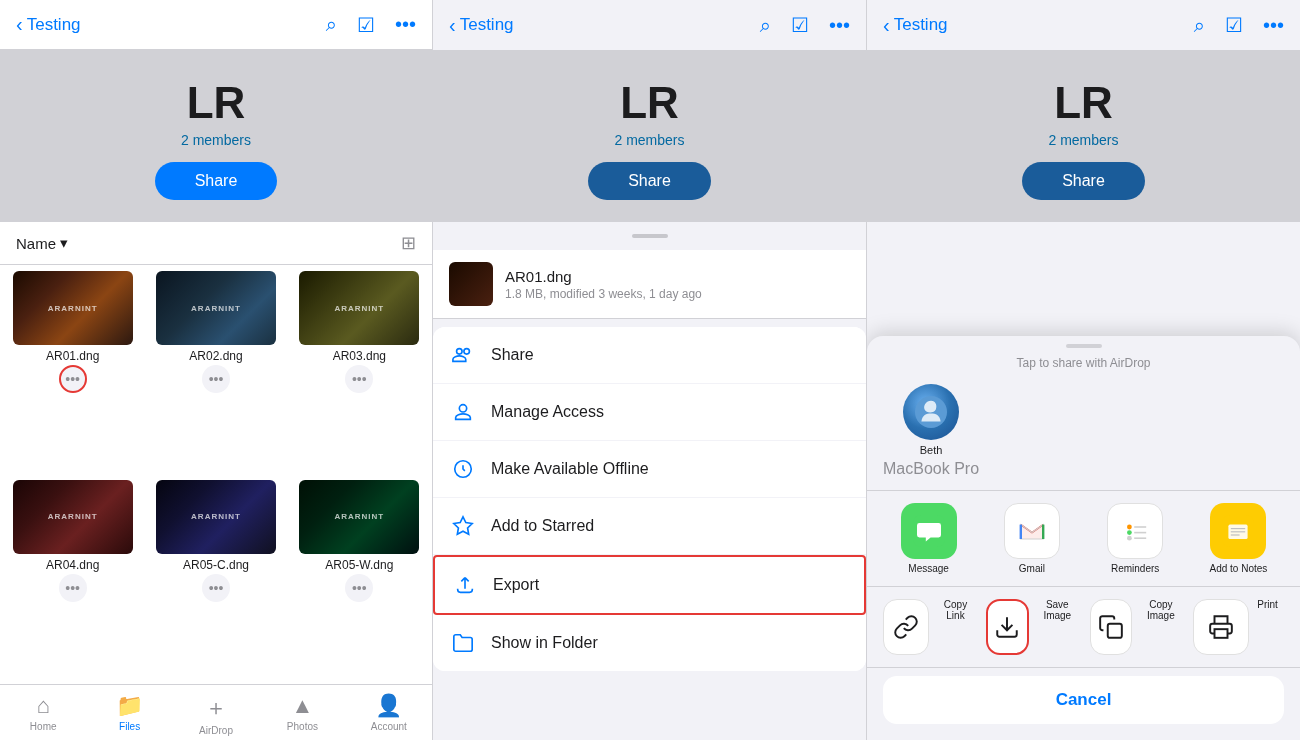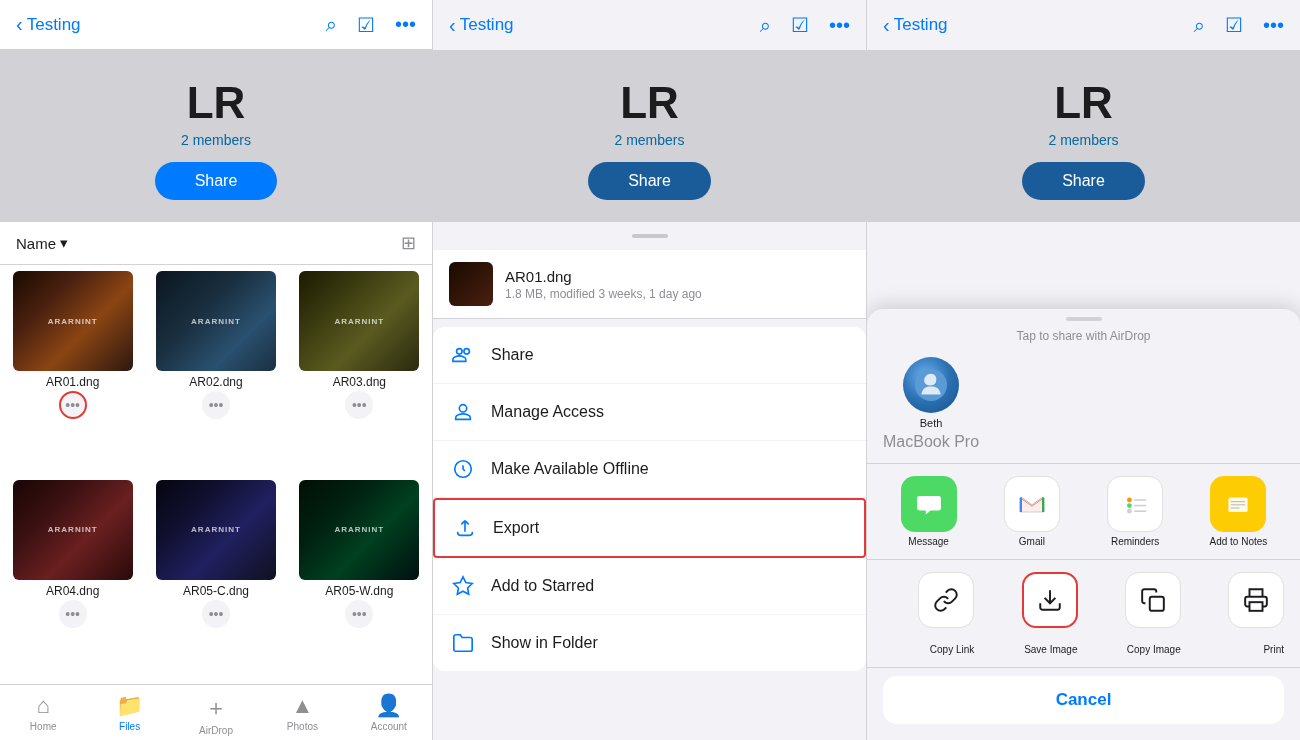--- a/index.html
+++ b/index.html
@@ -151,21 +151,21 @@
 
     .file-item {
       display: flex;
       flex-direction: column;
       align-items: center;
       padding: 4px 4px 8px;
     }
 
     .file-thumb {
       width: 120px;
-      height: 100px;
+      height: 74px;
       background: #2c2c2e;
       border-radius: 6px;
       margin-bottom: 4px;
       overflow: hidden;
       position: relative;
     }
 
     .file-thumb-inner {
       width: 100%;
       height: 100%;
@@ -450,23 +450,22 @@
     .action-grid {
       display: grid;
       grid-template-columns: repeat(4, 1fr);
       gap: 12px;
       padding: 12px 16px;
       border-bottom: 1px solid #d1d1d6;
     }
 
     .action-item {
       display: flex;
-      flex-direction: column;
-      align-items: flex-end;
-      gap: 16px;
+      align-items: flex-start;
+      gap: 8px;
     }
 
     .action-icon-wrap {
       width: 56px;
       height: 56px;
       border-radius: 14px;
       background: #fff;
       display: flex;
       align-items: center;
       justify-content: center;
@@ -675,35 +674,35 @@
       </div>
       <div class="menu-item">
         <div class="menu-item-icon">
           <svg width="22" height="22" viewBox="0 0 24 24" fill="none" stroke="#007aff" stroke-width="1.8">
             <circle cx="12" cy="12" r="9"></circle>
             <polyline points="12 8 12 12 14 14"></polyline>
           </svg>
         </div>
         <span class="menu-item-label">Make Available Offline</span>
       </div>
+      <div class="menu-item">
+        <div class="menu-item-icon">
+          <svg width="22" height="22" viewBox="0 0 24 24" fill="none" stroke="#007aff" stroke-width="1.8">
+            <polygon points="12 2 15.09 8.26 22 9.27 17 14.14 18.18 21.02 12 17.77 5.82 21.02 7 14.14 2 9.27 8.91 8.26 12 2"></polygon>
+          </svg>
+        </div>
+        <span class="menu-item-label">Add to Starred</span>
+      </div>
       <div class="menu-item" style="border: 2px solid #e53935; border-radius:4px;">
         <div class="menu-item-icon">
           <svg width="22" height="22" viewBox="0 0 24 24" fill="none" stroke="#007aff" stroke-width="1.8">
             <path d="M4 16v1a3 3 0 003 3h10a3 3 0 003-3v-1m-4-8l-4-4m0 0L8 8m4-4v12"></path>
           </svg>
         </div>
         <span class="menu-item-label">Export</span>
-      </div>
-      <div class="menu-item">
-        <div class="menu-item-icon">
-          <svg width="22" height="22" viewBox="0 0 24 24" fill="none" stroke="#007aff" stroke-width="1.8">
-            <polygon points="12 2 15.09 8.26 22 9.27 17 14.14 18.18 21.02 12 17.77 5.82 21.02 7 14.14 2 9.27 8.91 8.26 12 2"></polygon>
-          </svg>
-        </div>
-        <span class="menu-item-label">Add to Starred</span>
       </div>
       <div class="menu-item">
         <div class="menu-item-icon">
           <svg width="22" height="22" viewBox="0 0 24 24" fill="none" stroke="#007aff" stroke-width="1.8">
             <path d="M22 19a2 2 0 01-2 2H4a2 2 0 01-2-2V5a2 2 0 012-2h5l2 3h9a2 2 0 012 2z"></path>
           </svg>
         </div>
         <span class="menu-item-label">Show in Folder</span>
       </div>
     </div>

